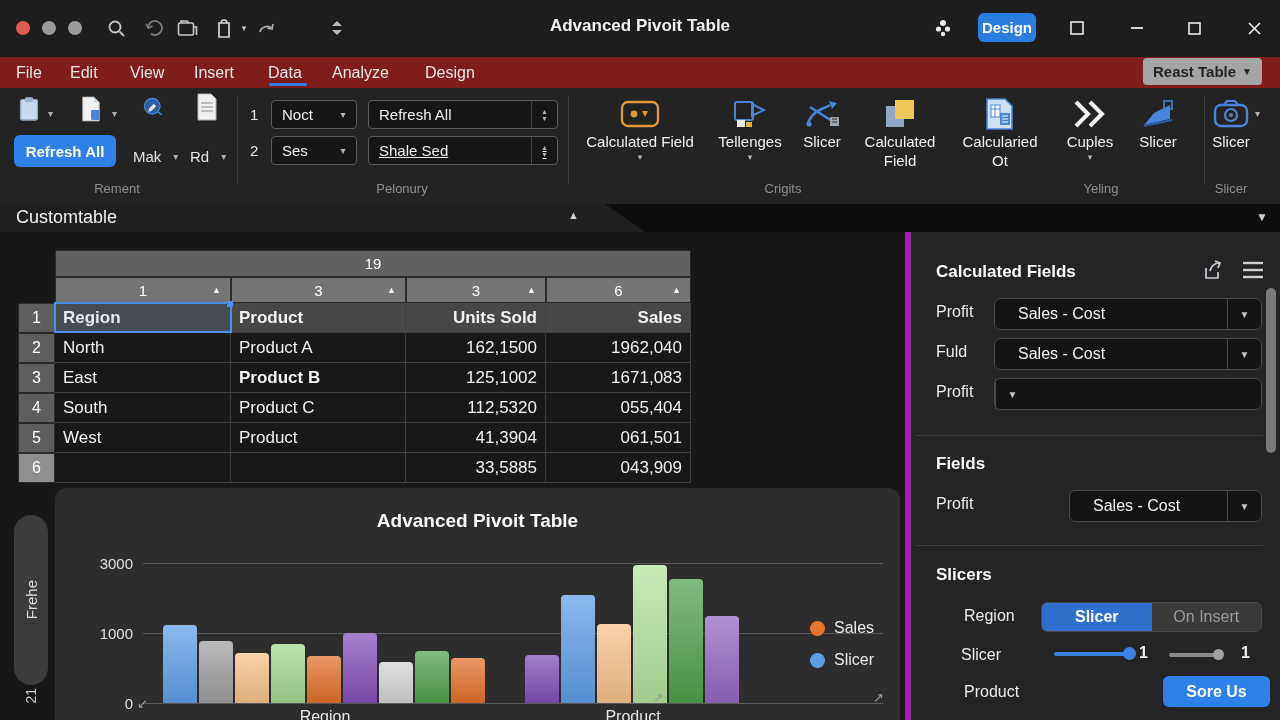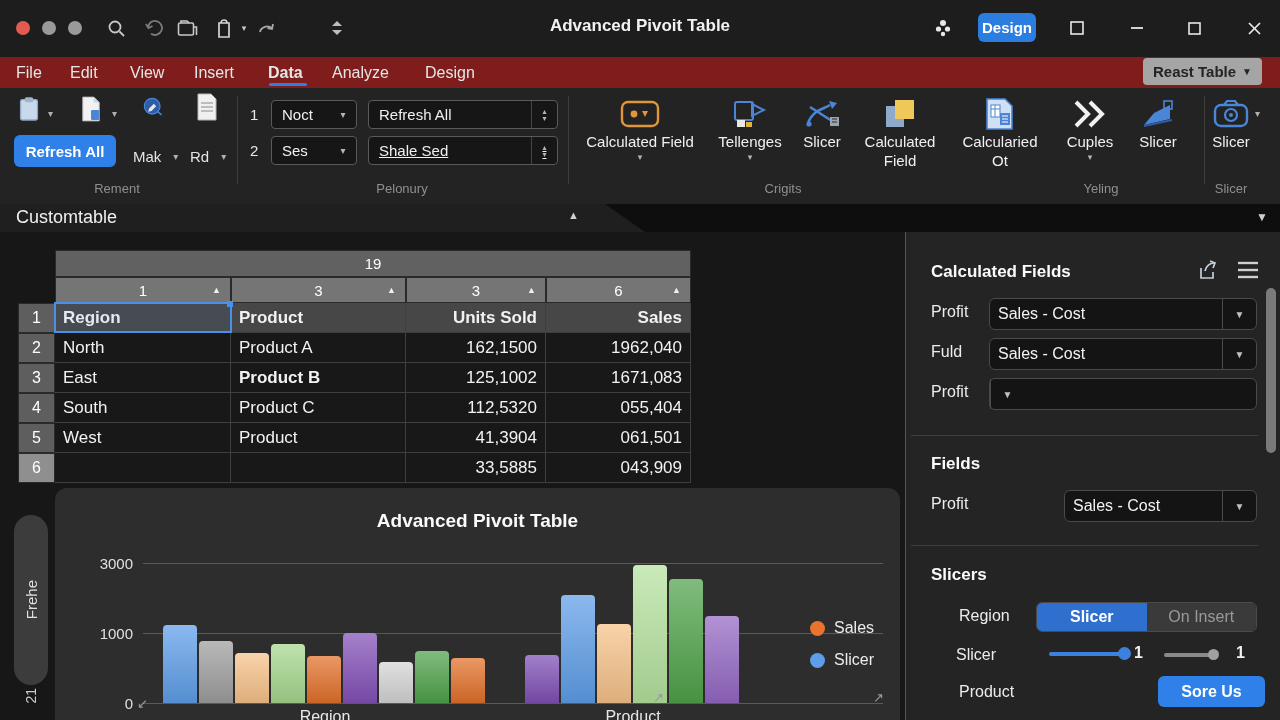--- a/index.html
+++ b/index.html
@@ -12,21 +12,21 @@
   .tdot { position:absolute; top:21px; width:14px; height:14px; border-radius:50%; }
   .tb-ico { position:absolute; top:17px; width:22px; height:22px; display:flex; align-items:center; justify-content:center; color:#c8c8c8; }
   .tb-ico svg { display:block; }
   #win-title { position:absolute; left:440px; top:16px; width:400px; text-align:center; font-size:17px; font-weight:bold; color:#f2f2f2; }
   #design-btn { position:absolute; left:978px; top:13px; width:58px; height:29px; background:#2b7de0; border-radius:6px; color:#fff; font-size:15px; font-weight:bold; display:flex; align-items:center; justify-content:center; }
   .winctl { position:absolute; top:17px; color:#dedede; width:22px; height:22px; display:flex; align-items:center; justify-content:center; }
 
   
   #menubar { position:absolute; left:0; top:57px; width:1280px; height:31px; background:#7f1d1d; }
   .menu-item { position:absolute; top:3px; height:25px; font-size:16px; color:#e6e6e6; display:flex; align-items:center; }
-  .menu-item.active { font-weight:bold; }
+  .menu-item.active { font-weight:normal; }
   .menu-underline { position:absolute; top:26px; height:3px; background:#2f7fe0; border-radius:2px; }
   #reast-table { position:absolute; left:1143px; top:1px; width:119px; height:27px; background:#a5a5a5; border-radius:4px; color:#242424; font-size:15px; font-weight:bold; display:flex; align-items:center; justify-content:center; gap:6px; }
   #reast-table .chev { font-size:10px; }
 
   
   #ribbon { position:absolute; left:0; top:88px; width:1280px; height:116px; background:#232323; }
   .rib-sep { position:absolute; top:8px; height:88px; width:1px; background:#3d3d3d; }
   .rib-group-label { position:absolute; top:93px; font-size:13px; color:#8f8f8f; transform:translateX(-50%); white-space:nowrap; }
   .rib-blue-btn { position:absolute; left:14px; top:47px; width:102px; height:32px; background:#2f80e8; border-radius:6px; color:#fff; font-weight:bold; font-size:15px; display:flex; align-items:center; justify-content:center; }
   .rib-small { position:absolute; display:flex; align-items:center; gap:12px; color:#e4e4e4; font-size:15px;margin-top:8px; }
@@ -72,25 +72,25 @@
   .legend-row { position:absolute; left:755px; display:flex; align-items:center; gap:9px; font-size:16px; color:#ececec; transform:translateY(-50%); }
   .legend-dot { width:15px; height:15px; border-radius:50%; }
 
   
   #left-pill { position:absolute; left:14px; top:515px; width:34px; height:170px; background:#3c3c3c; border-radius:17px; display:flex; align-items:center; justify-content:center; }
   #left-pill span { writing-mode:vertical-rl; transform:rotate(180deg); font-size:15px; color:#e0e0e0; }
   #left-num { position:absolute; left:14px; top:688px; width:34px; text-align:center; }
   #left-num span { writing-mode:vertical-rl; transform:rotate(180deg); font-size:14px; color:#cccccc; }
 
   
-  #rpanel { position:absolute; left:905px; top:232px; width:375px; height:488px; background:#242424; border-left:1px solid #a21caf; }
+  #rpanel { position:absolute; left:905px; top:232px; width:375px; height:488px; background:#242424; border-left:6px solid #a21caf; }
   .rp-title { position:absolute; left:25px; font-size:17px; font-weight:bold; color:#fafafa; }
   .rp-label { position:absolute; font-size:16px; color:#ececec; }
   .rp-dd { position:absolute; height:32px; background:#141414; border:1px solid #4a4a4a; border-radius:6px; display:flex; align-items:center; color:#f2f2f2; font-size:16px; }
-  .rp-dd .val { flex:1; padding-left:8px; white-space:nowrap; overflow:hidden; }
+  .rp-dd .val { flex:1; padding-left:23px; white-space:nowrap; overflow:hidden; }
   .rp-dd .chev { width:34px; text-align:center; font-size:10px; color:#c0c0c0; border-left:1px solid #4a4a4a; align-self:stretch; display:flex; align-items:center; justify-content:center; }
   .rp-divider { position:absolute; left:5px; width:347px; height:1px; background:#3e3e3e; }
   #seg { position:absolute; left:130px; top:370px; width:221px; height:30px; border-radius:6px; overflow:hidden; display:flex; border:1px solid #4a4a4a; }
   #seg .on { flex:1; background:#2f6fce; color:#fff; font-weight:bold; display:flex; align-items:center; justify-content:center; font-size:16px; }
   #seg .off { flex:1; background:#3a3a3a; color:#9a9a9a; display:flex; align-items:center; justify-content:center; font-size:16px; }
   .slider-track { position:absolute; height:4px; border-radius:2px; }
   .slider-thumb { position:absolute; border-radius:50%; }
   .slider-val { position:absolute; font-size:16px; font-weight:bold; color:#f0f0f0; }
   #sore-btn { position:absolute; left:252px; top:444px; width:107px; height:31px; background:#2f80e8; border-radius:6px; color:#fff; font-size:16px; font-weight:bold; display:flex; align-items:center; justify-content:center; }
   .rp-hicon { position:absolute; color:#c4cdd8; }

